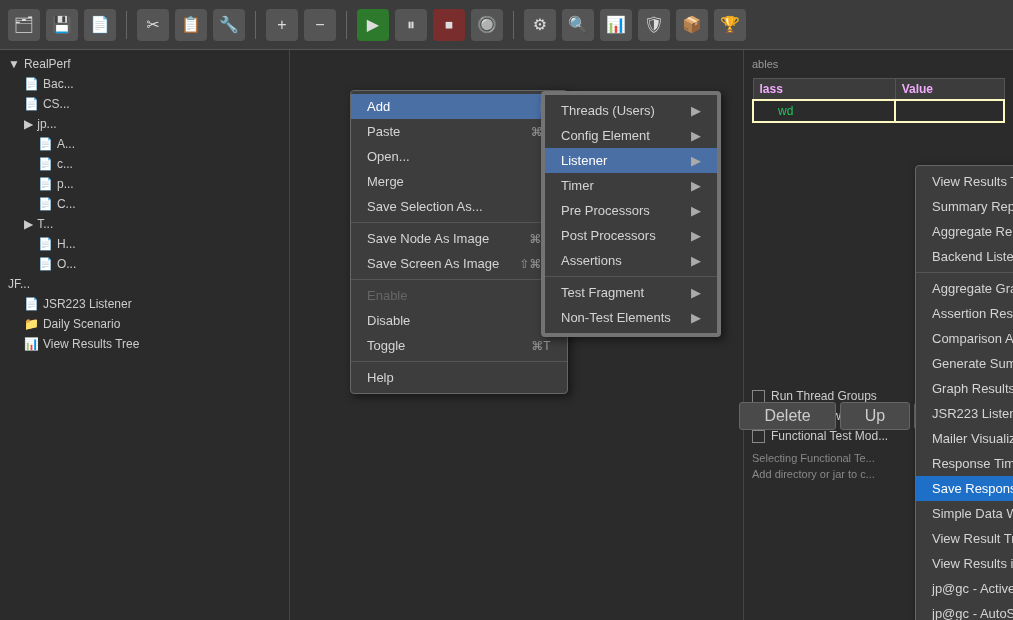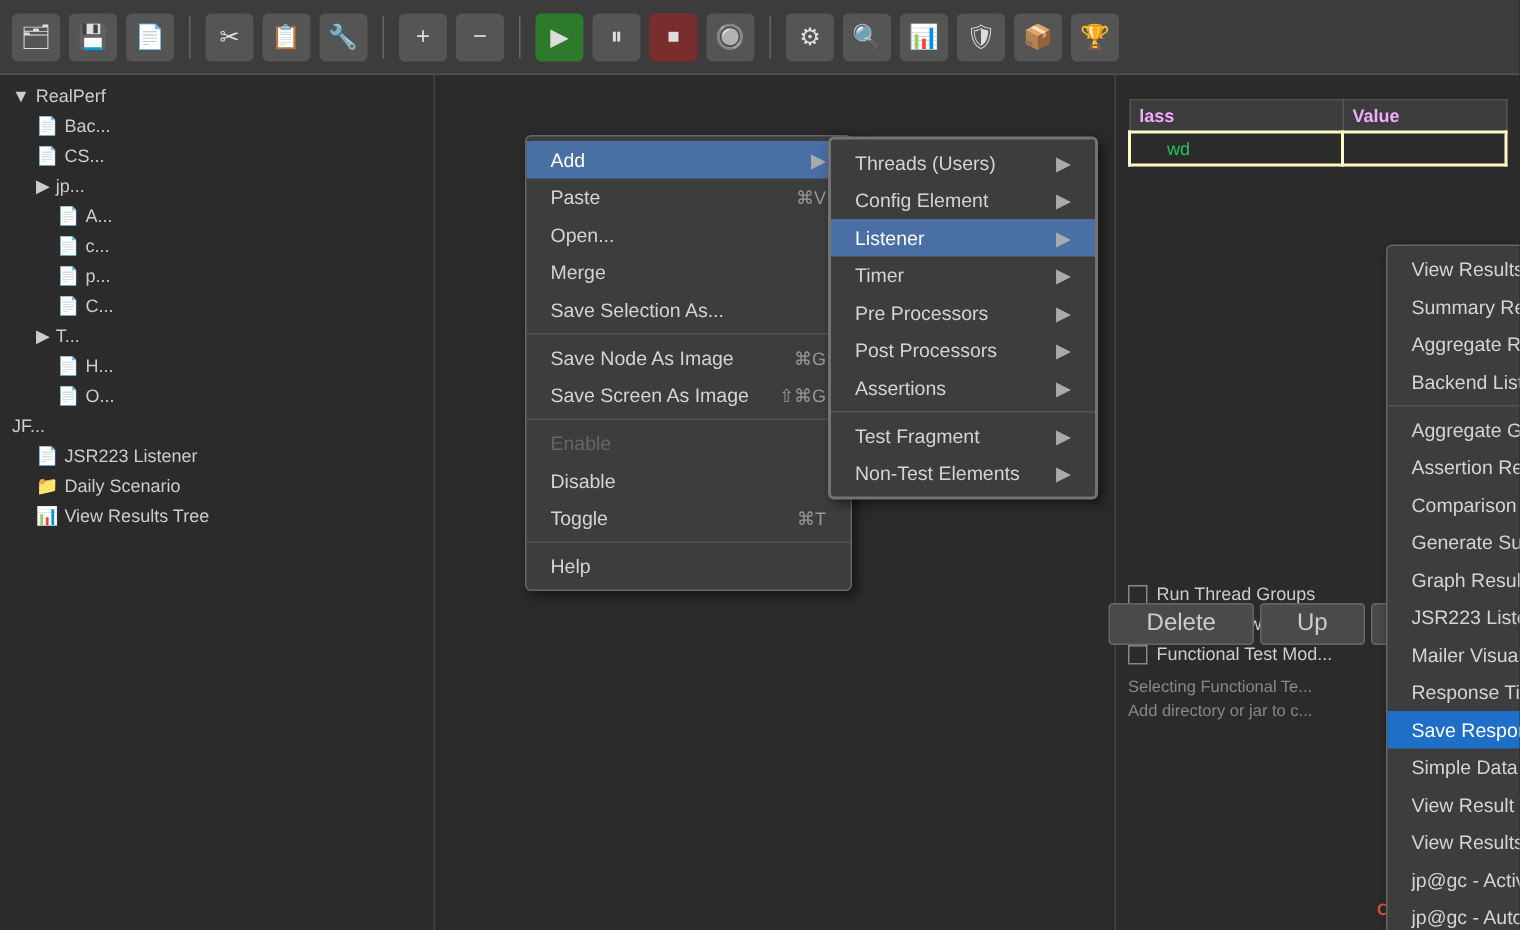--- a/index.html
+++ b/index.html
@@ -102,23 +102,23 @@
     .menu-item.highlighted { background: #4a6fa5; color: white; }
     .menu-item .shortcut { color: #999; font-size: 12px; margin-left: 20px; }
     .menu-item .arrow { color: #aaa; margin-left: 8px; }
     .menu-separator { height: 1px; background: #555; margin: 3px 0; }
     .menu-item.disabled { color: #666; cursor: default; }
 
     
     .submenu-level1 {
       position: absolute;
       top: 0;
-      left: 201px;
+      left: 190px;
       background: #3d3d3d;
-      border: 2px solid #737373;
+      border: 4px solid #737373;
       border-radius: 4px;
       min-width: 180px;
       box-shadow: 3px 3px 8px rgba(0,0,0,0.5);
       padding: 3px 0;
     }
     .submenu-level2 {
       position: absolute;
       top: 70px;
       left: 370px;
       background: #3d3d3d;
@@ -273,20 +273,21 @@
     </div>
     <div class="sidebar-item" style="padding-left:24px;">
       <span style="color:#fa0;">📊</span>
       <span>View Results Tree</span>
     </div>
   </div>
 
   <div class="content-area">
 
     <div style="position:absolute;top:0;right:0;width:270px;height:100%;background:#2b2b2b;border-left:1px solid #444;padding:8px;">
+      <div style="font-size:11px;color:#999;margin-bottom:4px;">ables</div>
       <table class="panel-table">
         <thead>
           <tr>
             <th>lass</th>
             <th>Value</th>
           </tr>
         </thead>
         <tbody>
           <tr>
             <td>wd</td>

